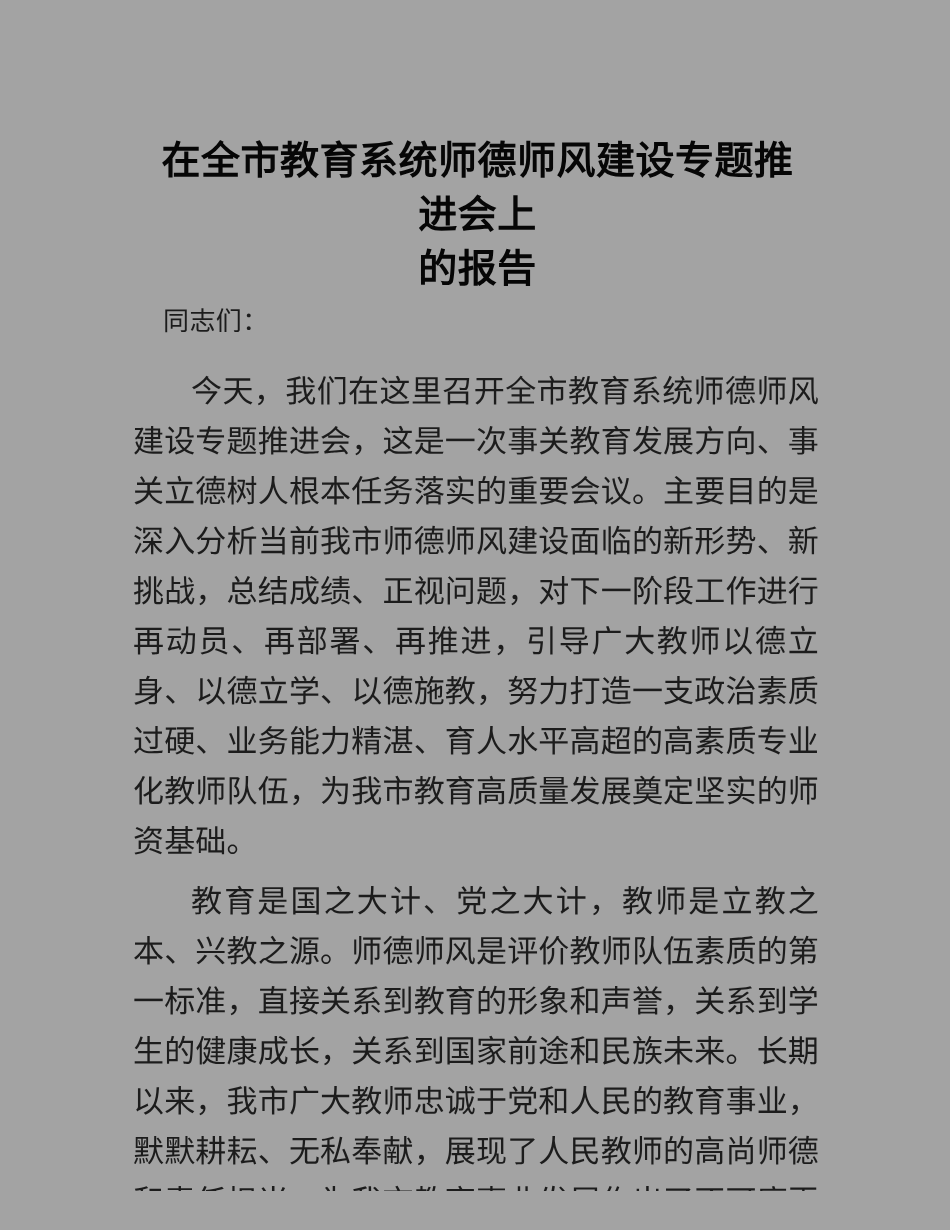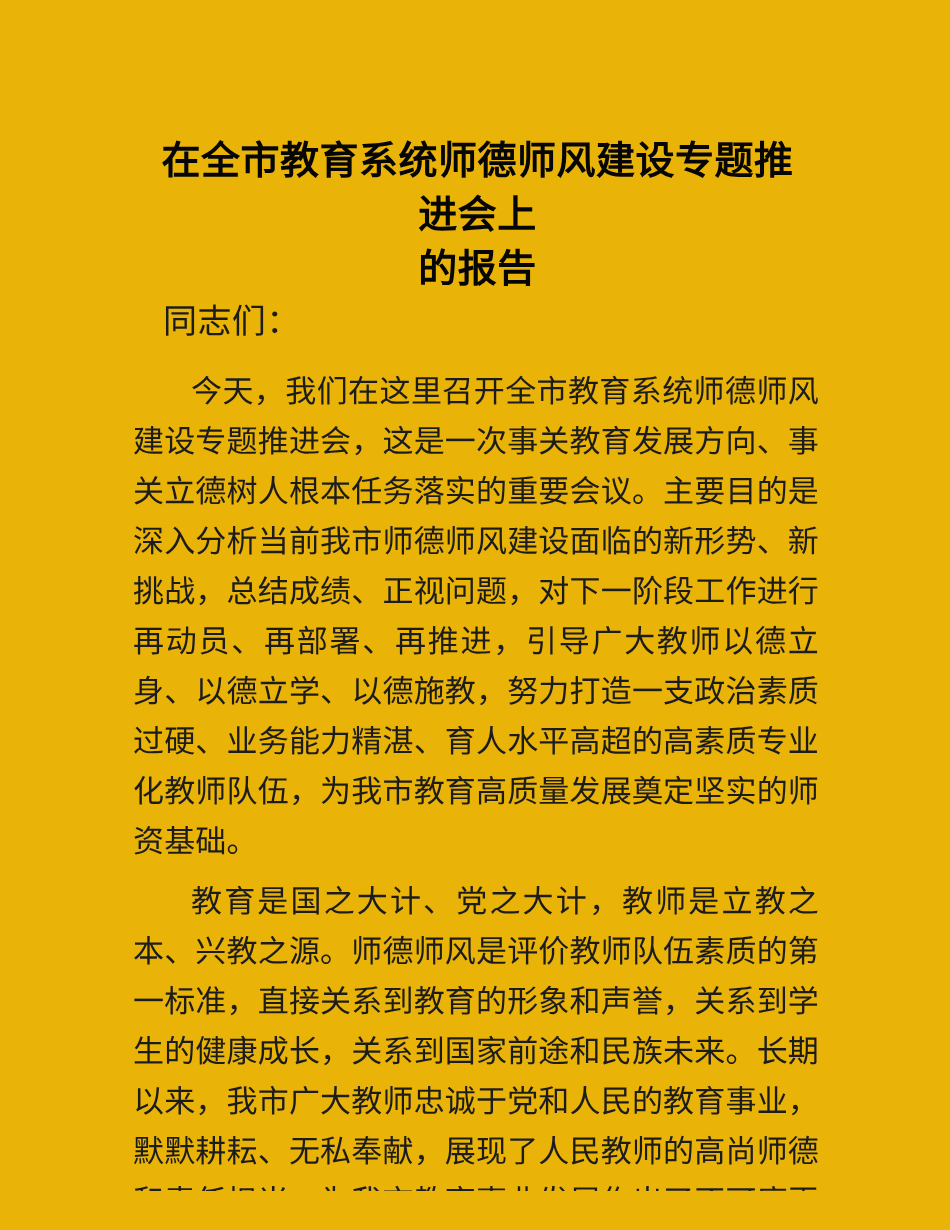--- a/index.html
+++ b/index.html
@@ -14,21 +14,21 @@
     height: 1230px;
     overflow: hidden;
     font-family: "Liberation Serif", "DejaVu Serif", serif;
     -webkit-font-smoothing: antialiased;
   }
 
   .page {
     position: relative;
     width: 950px;
     height: 1230px;
-    background: #eab308;
+    background: #a3a3a3;
     box-sizing: border-box;
   }
 
   
   .doc-title {
     position: absolute;
     left: 150px;
     top: 108px;
     width: 655px;
     text-align: center;
@@ -44,21 +44,21 @@
   
   .body-block {
     position: absolute;
     left: 133px;
     top: 296px;
     width: 686px;
   }
 
   .salutation {
     font-family: "DejaVu Serif", "Liberation Serif", serif;
-    font-size: 34px;
+    font-size: 26px;
     line-height: 50px;
     color: #1c1c1c;
     text-indent: 30px;
     letter-spacing: 0.4px;
     margin: 0 0 20px 0;
     white-space: pre-wrap;
   }
 
   .para {
     font-family: "DejaVu Serif", "Liberation Serif", serif;

